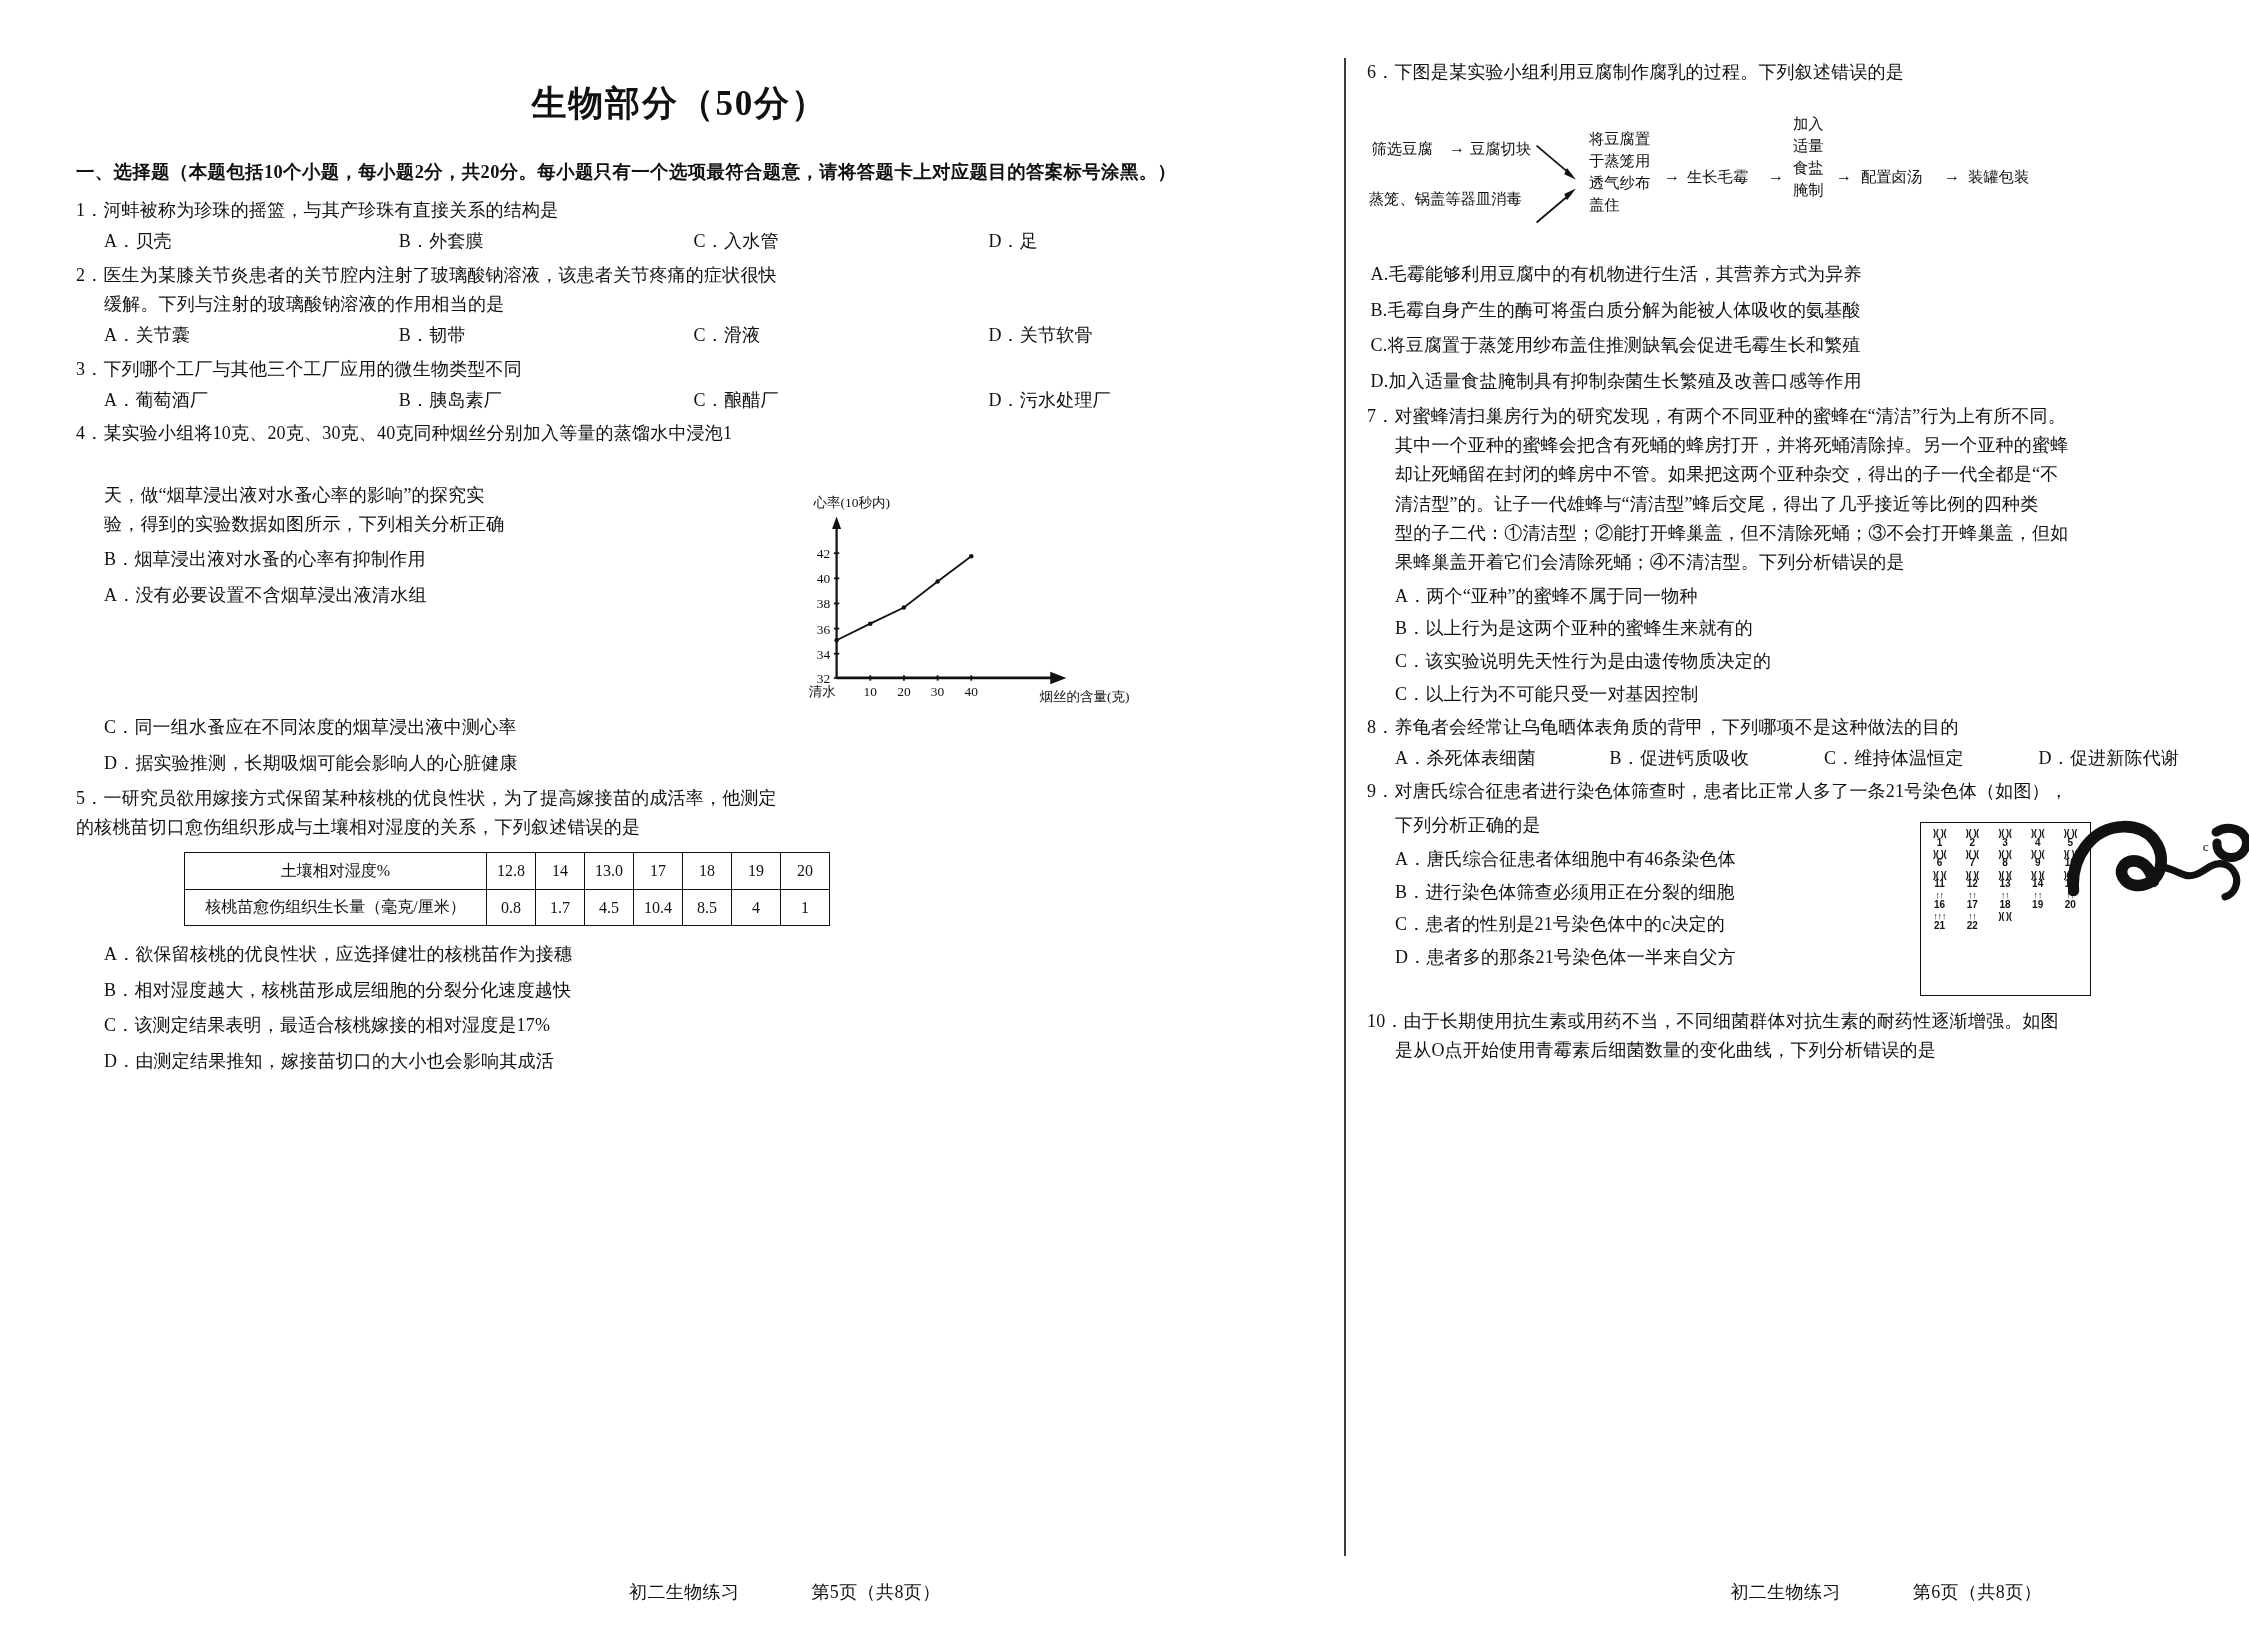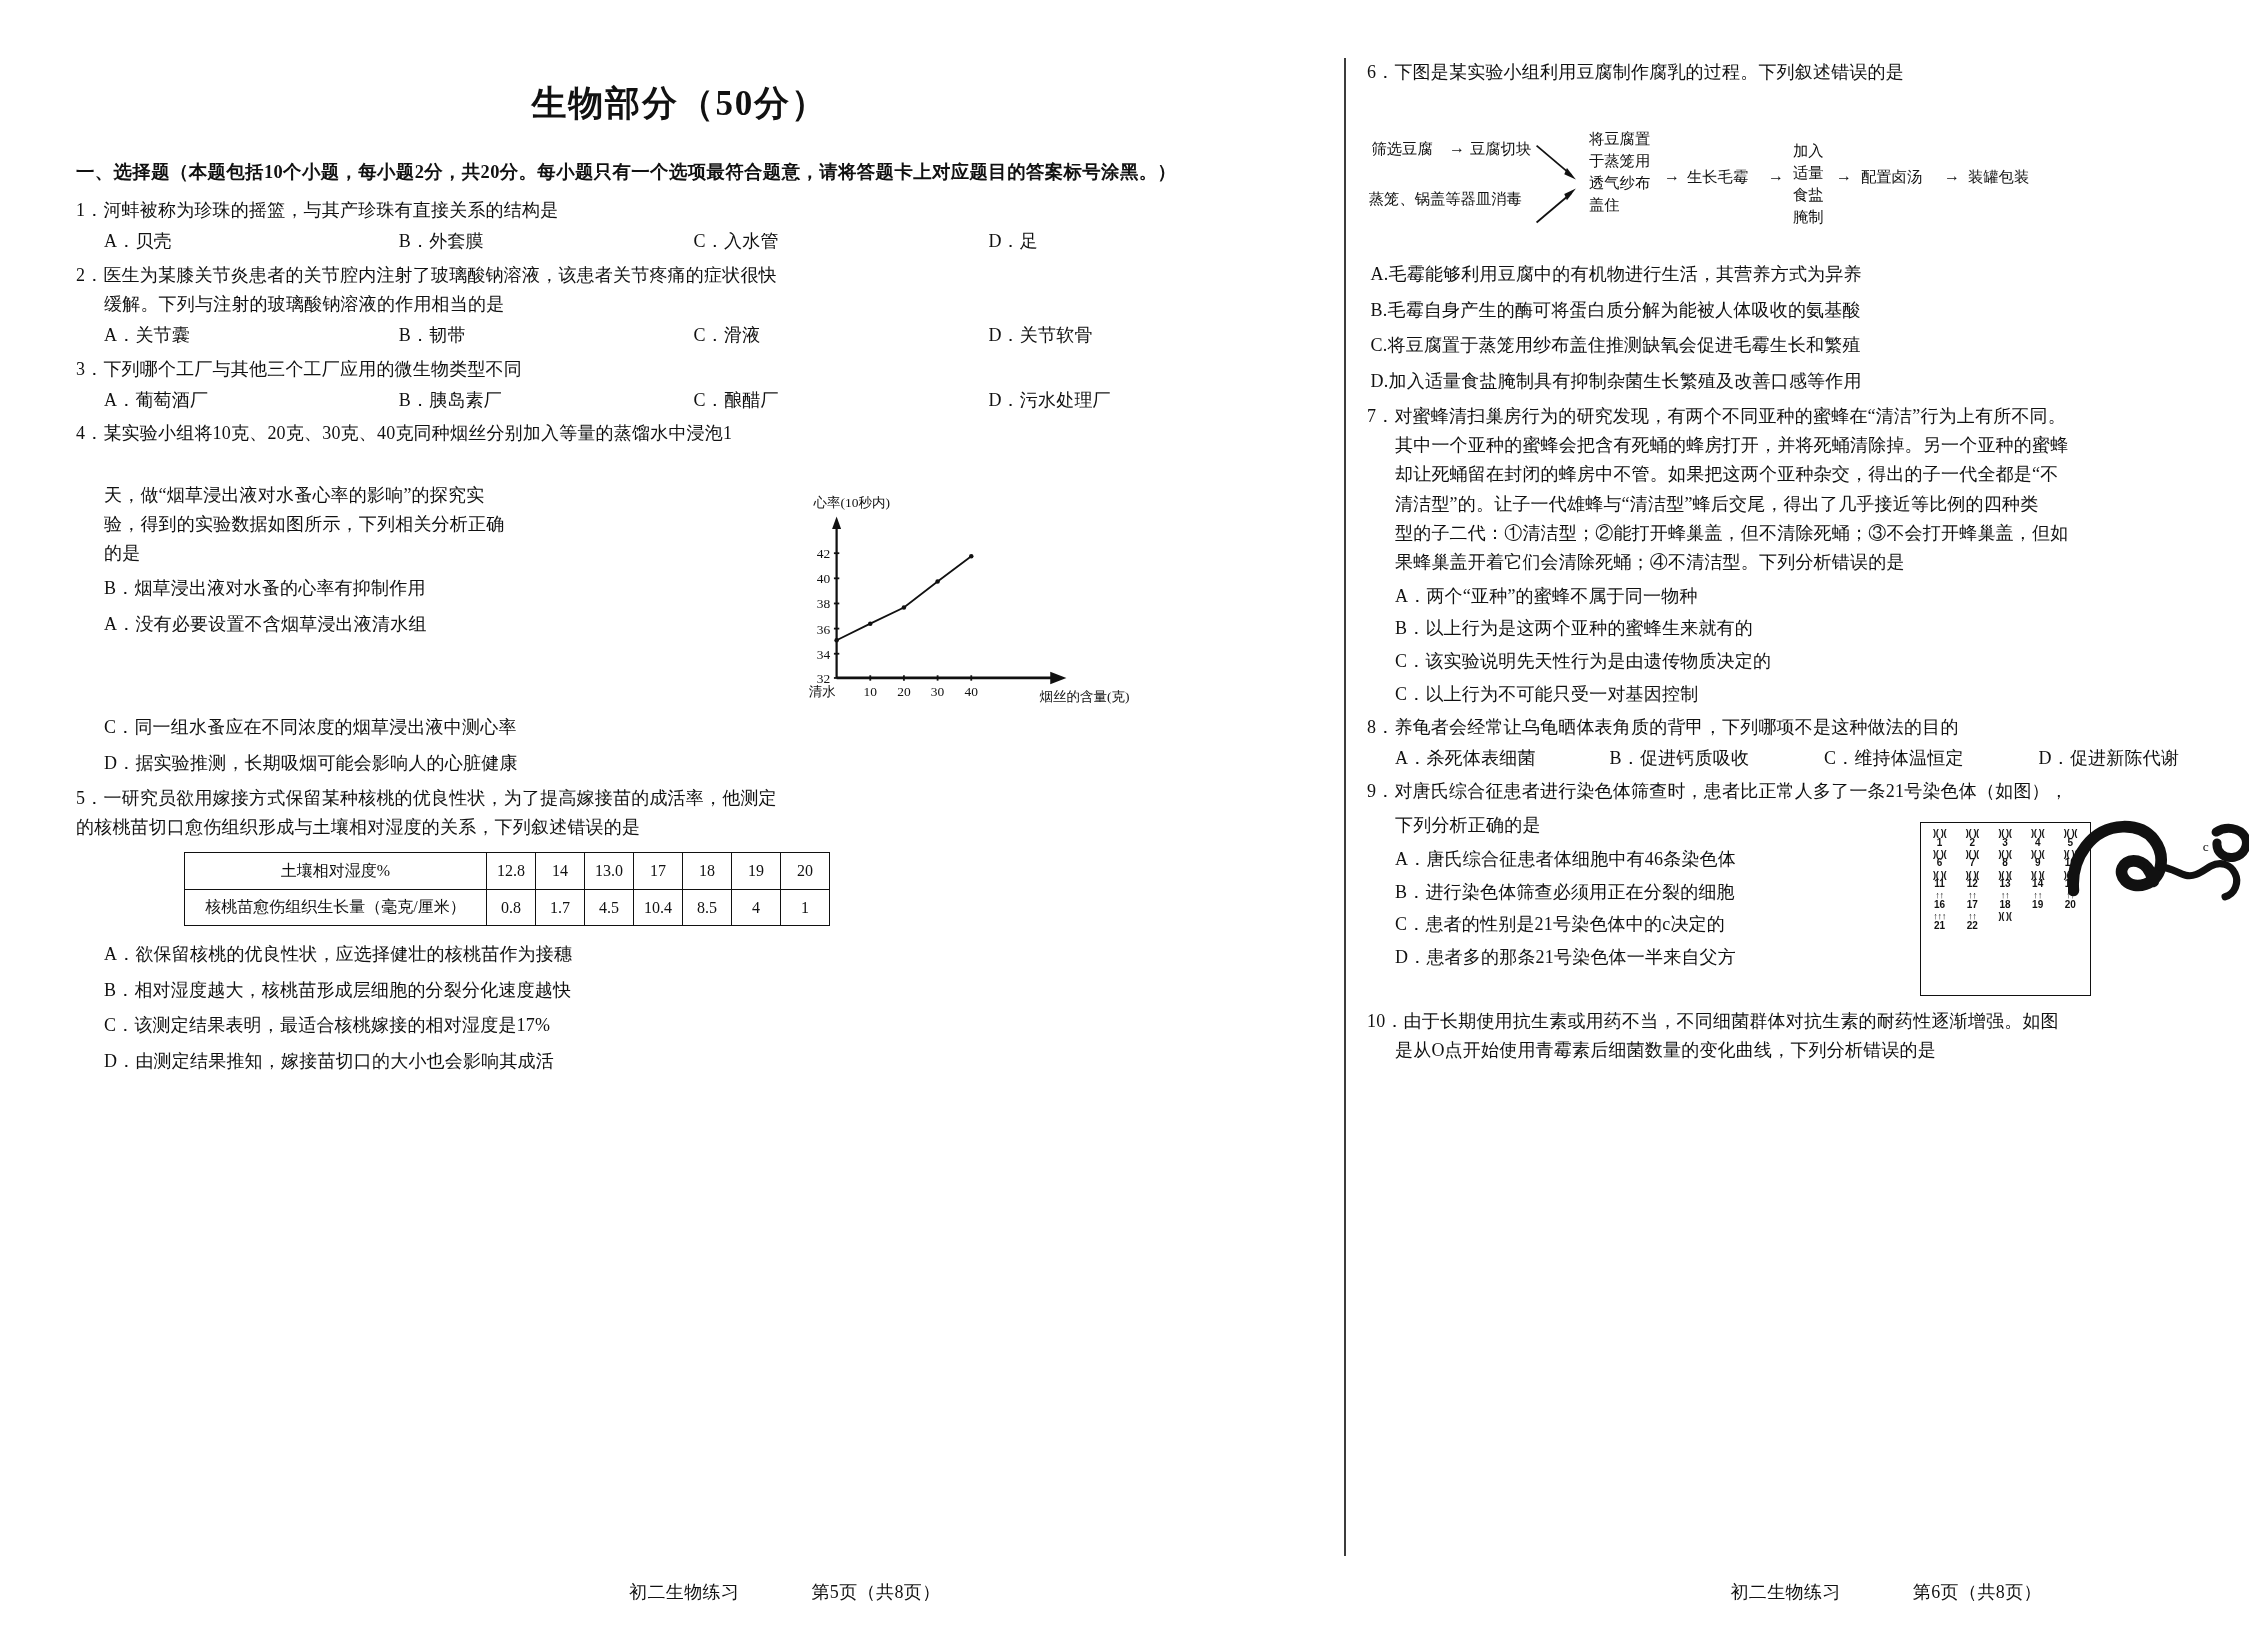--- a/index.html
+++ b/index.html
@@ -188,21 +188,20 @@
     </div>
 
     <div class="q">
       <span class="q-stem">4．某实验小组将10克、20克、30克、40克同种烟丝分别加入等量的蒸馏水中浸泡1</span>
     </div>
     <div class="q4wrap">
       <div class="q4text">
         <div class="q">
           <span class="q-cont">天，做“烟草浸出液对水蚤心率的影响”的探究实</span>
           <span class="q-cont">验，得到的实验数据如图所示，下列相关分析正确</span>
-          <span class="q-cont">的是</span>
         </div>
         <div class="opt-block">B．烟草浸出液对水蚤的心率有抑制作用</div>
         <div class="opt-block">A．没有必要设置不含烟草浸出液清水组</div>
       </div>
 
       <div class="chartbox">
         <div class="chart-ylab">心率(10秒内)</div>
         <div class="chart-xlab">烟丝的含量(克)</div>
         <svg class="chart-svg" width="373" height="193" viewBox="0 0 830 430">
 
@@ -322,21 +321,21 @@
         <polygon points="96,104 76,130 70,116" fill="#111"></polygon>
       </svg>
 
       <div class="cell" style="left:222px;top:29px;line-height:1.45;">将豆腐置
 于蒸笼用
 透气纱布
 盖住</div>
       <div class="arrow" style="left:297px;top:67px;">→</div>
       <div class="cell" style="left:320px;top:68px;">生长毛霉</div>
       <div class="arrow" style="left:401px;top:67px;">→</div>
-      <div class="cell" style="left:426px;top:41px;line-height:1.45;">加入
+      <div class="cell" style="left:426px;top:14px;line-height:1.45;">加入
 适量
 食盐
 腌制</div>
       <div class="arrow" style="left:469px;top:67px;">→</div>
       <div class="cell" style="left:494px;top:68px;">配置卤汤</div>
       <div class="arrow" style="left:577px;top:67px;">→</div>
       <div class="cell" style="left:601px;top:68px;">装罐包装</div>
     </div>
 
     <div class="opt-block opt-nopad">A.毛霉能够利用豆腐中的有机物进行生活，其营养方式为异养</div>

